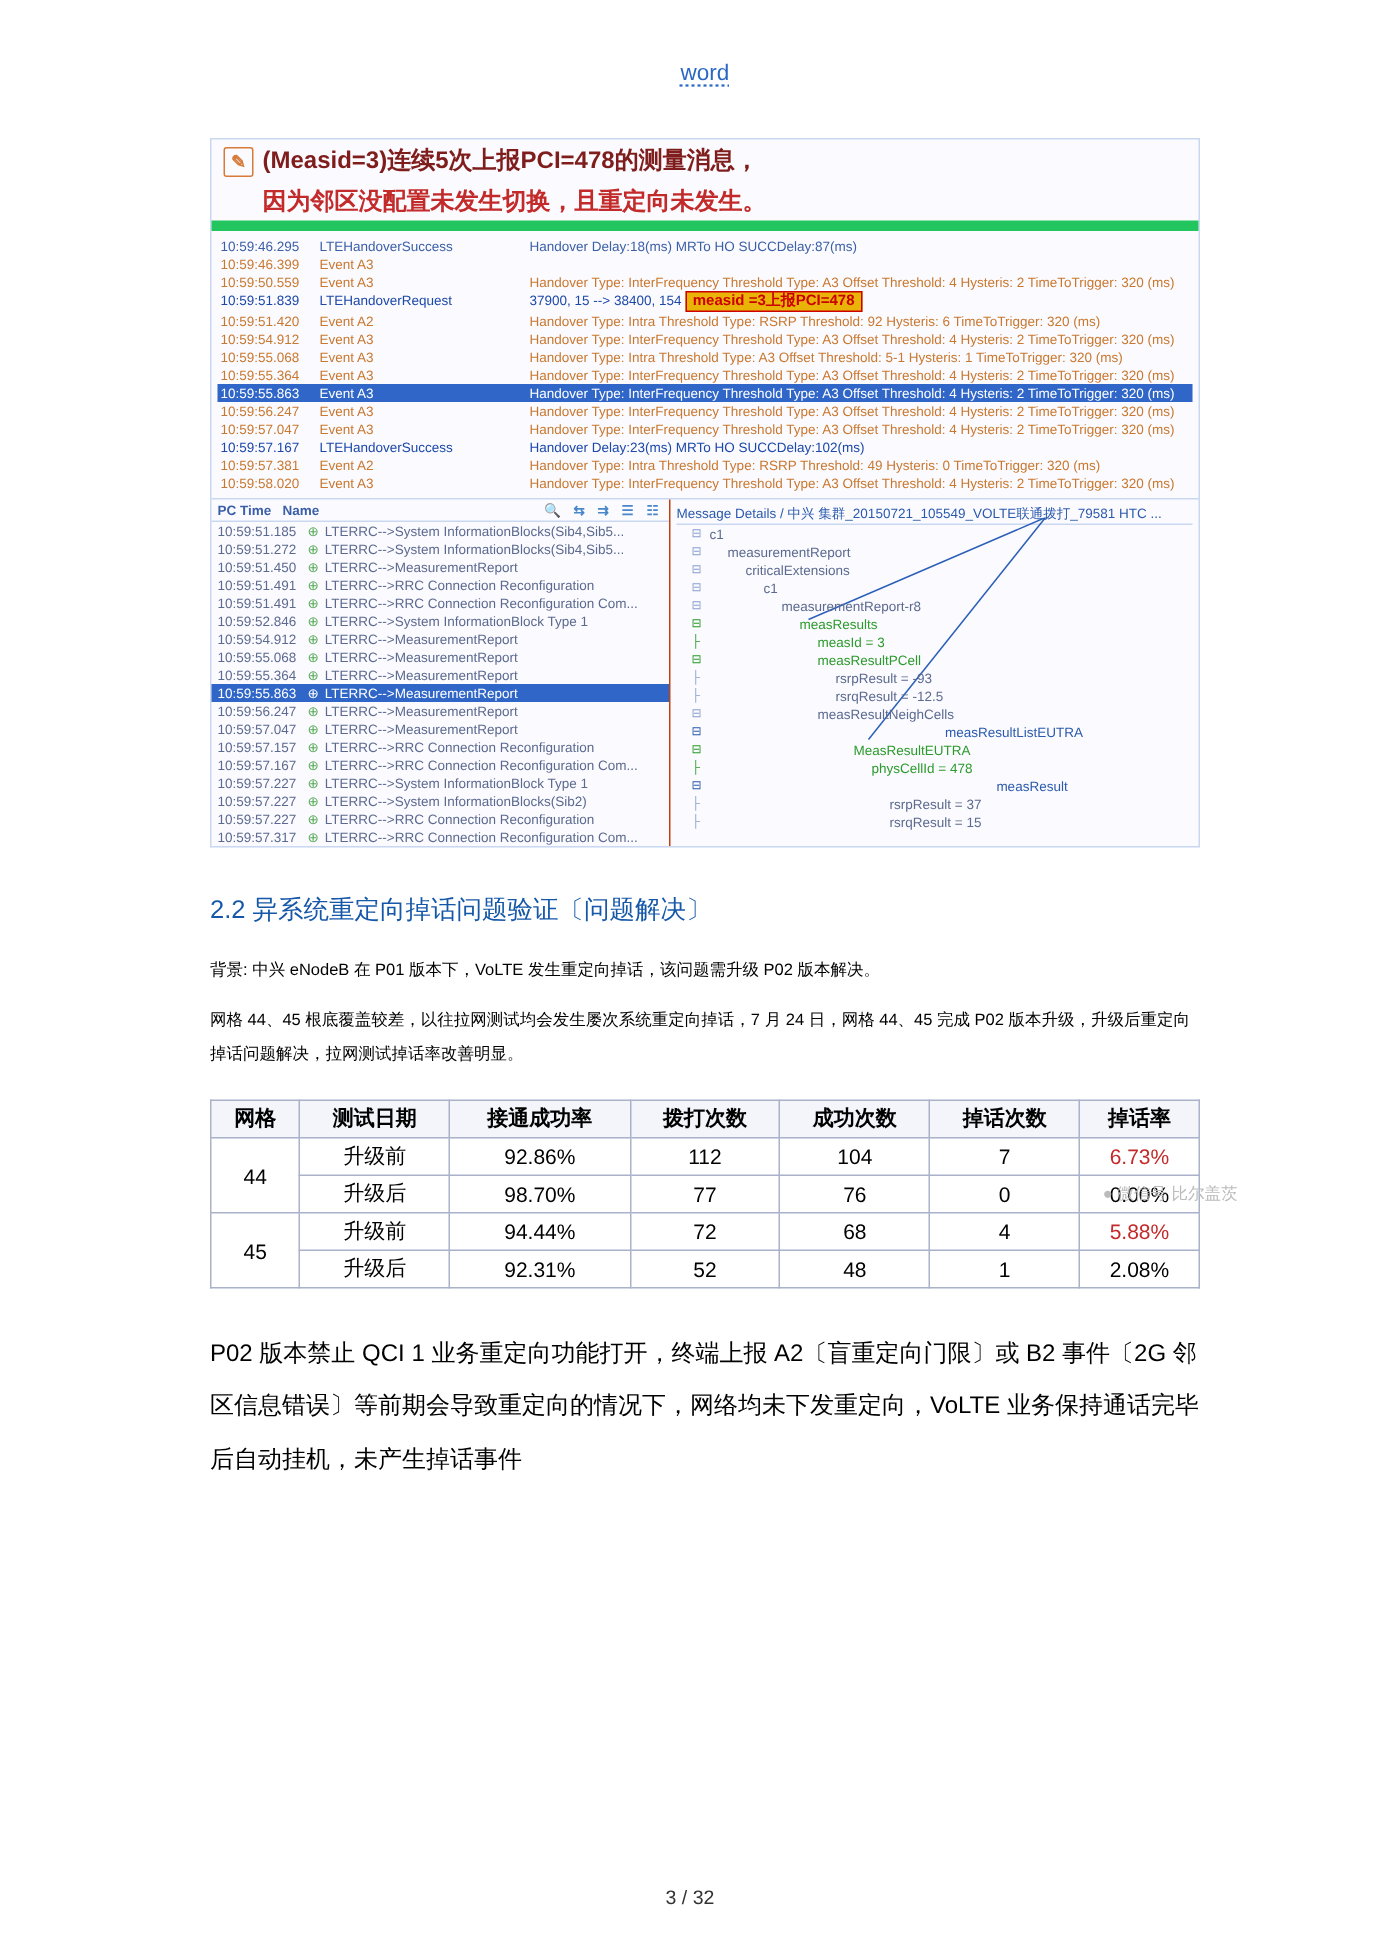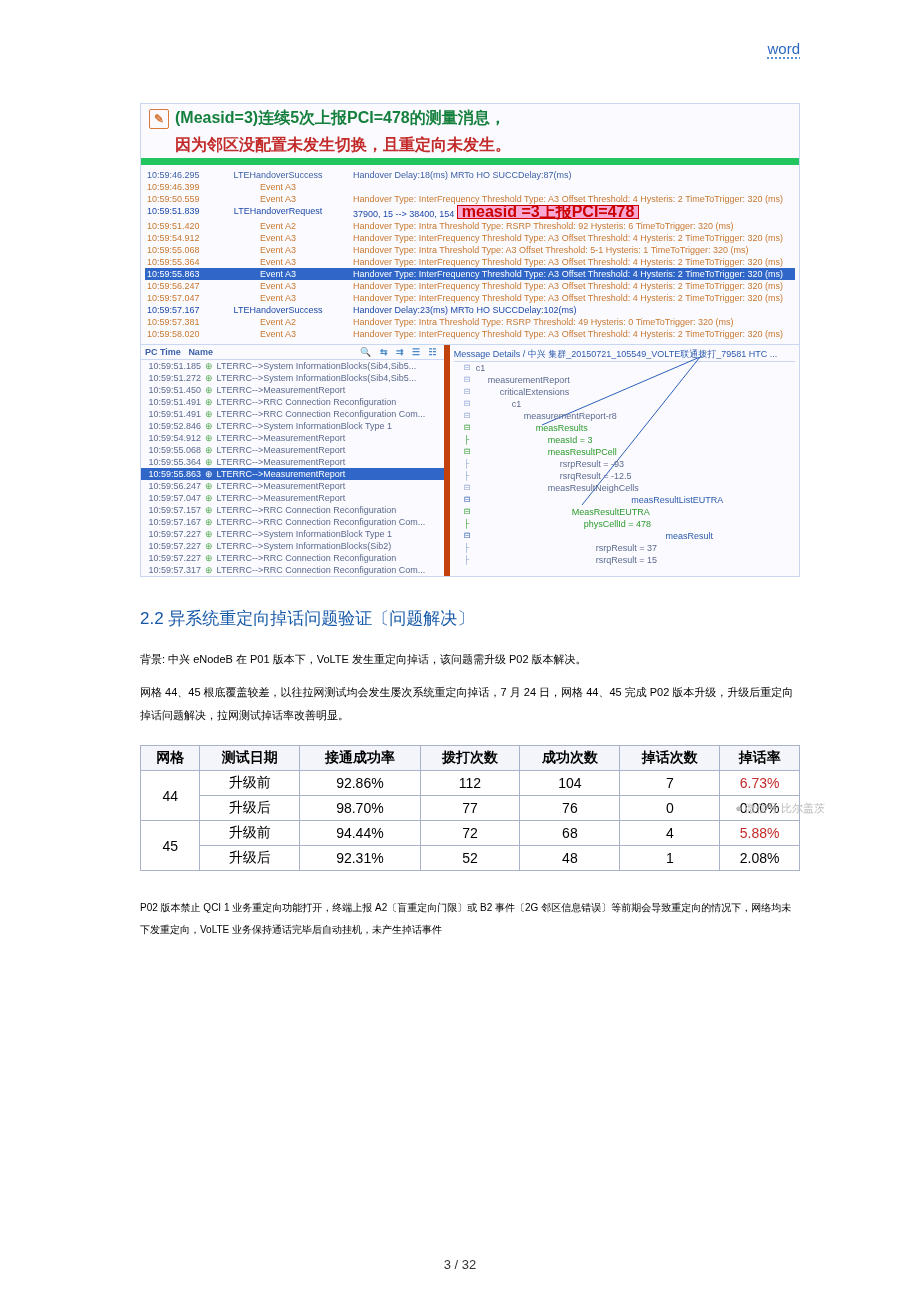--- a/index.html
+++ b/index.html
@@ -9,26 +9,26 @@
     color: #000;
   }
   .page {
     width: 920px;
     min-height: 1302px;
     position: relative;
     box-sizing: border-box;
     padding: 40px 120px 40px 140px;
   }
   .hdr {
-    text-align: right;
+    text-align: center;
     color: #2b68c4;
     font-size: 15px;
     text-decoration: underline dotted;
     text-underline-offset: 4px;
-    margin-bottom: 46px;
+    margin-bottom: 35px;
   }
   .shot {
     border: 1px solid #c9d7f0;
     margin: 20px 0 30px 0;
     font-size: 9px;
     color: #7e88a5;
     background: #fbfbff;
   }
   .shot-title {
     display: flex;
@@ -37,45 +37,45 @@
     padding: 4px 8px 2px 8px;
     font-size: 16px;
     flex-wrap: wrap;
     font-weight: bold;
   }
   .shot-title .icon {
     width: 18px; height: 18px; border: 1px solid #d77a3a;
     display: inline-flex; align-items: center; justify-content: center;
     color: #d77a3a; font-size: 12px; border-radius: 2px;
   }
-  .shot-title .orange { color: #15803d; }
+  .shot-title .orange { color: #7f1d1d; }
   .shot-title .red { color: #c32a2a; }
   .shot-panel {
     border-top: 7px solid #22c55e;
     padding: 4px 4px;
   }
   .shot-row { display: flex; gap: 10px; padding: 0 2px; line-height: 12px; }
   .shot-row.blue { color: #3b5fa7; }
   .shot-row.dblue { color: #1c48a9; }
   .shot-row.orange { color: #c97830; }
   .shot-row.sel { background: #2f66c8; color: #fff; }
   .shot-t { width: 56px; flex-shrink: 0; }
-  .shot-e { width: 130px; flex-shrink: 0; text-align: center; }
+  .shot-e { width: 130px; flex-shrink: 0; }
   .shot-d { flex: 1; overflow: hidden; white-space: nowrap; text-overflow: ellipsis; position: relative; }
   .badge {
     display: inline-block;
-    background: #f9a8d4;
+    background: #eab308;
     border: 1px solid #c00;
     color: #c00;
     font-weight: bold;
     padding: 0 4px;
-    font-size: 16px;
+    font-size: 10px;
   }
   .shot-lower { display: flex; border-top: 1px solid #c9d7f0; }
-  .shot-list { width: 47%; border-right: 6px solid #c2410c; text-align: right; }
+  .shot-list { width: 47%; border-right: 1px solid #c2410c; }
   .shot-list-hdr {
     display: flex; justify-content: space-between; align-items: center;
     padding: 2px 4px; border-bottom: 1px solid #c9d7f0;
     color: #3b5fa7; font-weight: bold;
   }
   .tools { color: #4a87c9; letter-spacing: 3px; }
   .llist-row { display: flex; gap: 4px; padding: 0 4px; line-height: 12px; color: #5c6a8f; }
   .llist-row.sel { background: #2f66c8; color: #fff; }
   .llist-row .t { width: 56px; flex-shrink: 0; }
   .llist-row .ic { color: #57a957; }
@@ -108,21 +108,21 @@
     text-align: center;
   }
   table.data th { background: #f3f5fb; font-weight: bold; }
   .bad { color: #c32a2a; }
   .watermark {
     position: absolute;
     right: -25px; top: 50%;
     transform: translateY(-50%);
     font-size: 11px; color: #bbb;
   }
-  .body-small { font-size: 10px; line-height: 2.2; margin: 0 0 10px 0; }
+  .body-small { font-size: 16px; line-height: 2.2; margin: 0 0 10px 0; }
   .pagenum {
     position: absolute;
     bottom: 30px; left: 0; width: 100%;
     text-align: center;
     font-size: 13px;
     color: #333;
   }
 </style>
 </head>
 <body>

